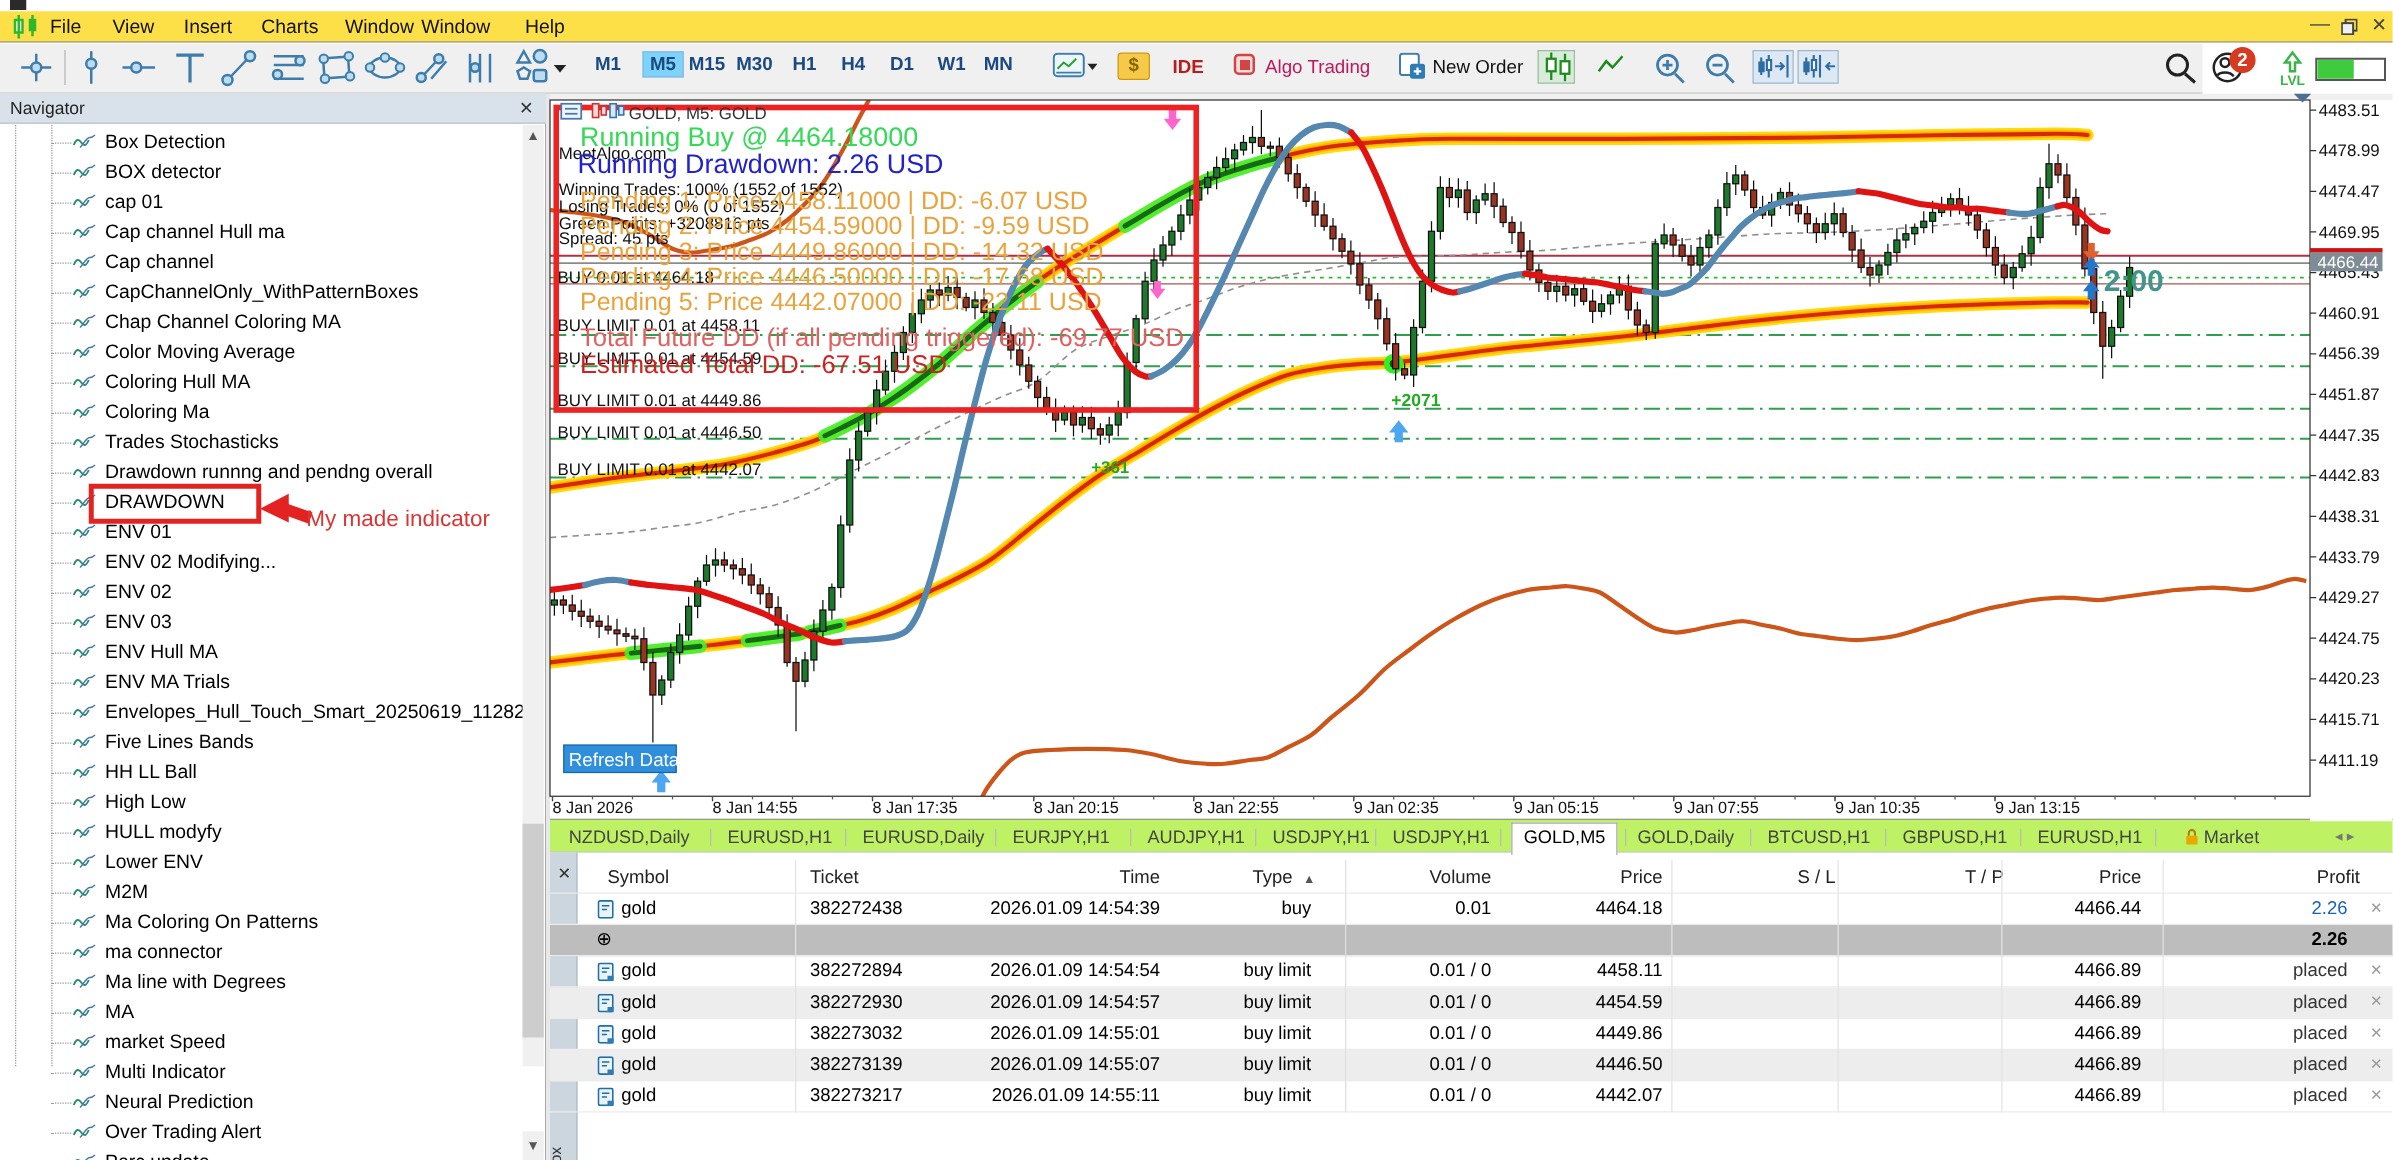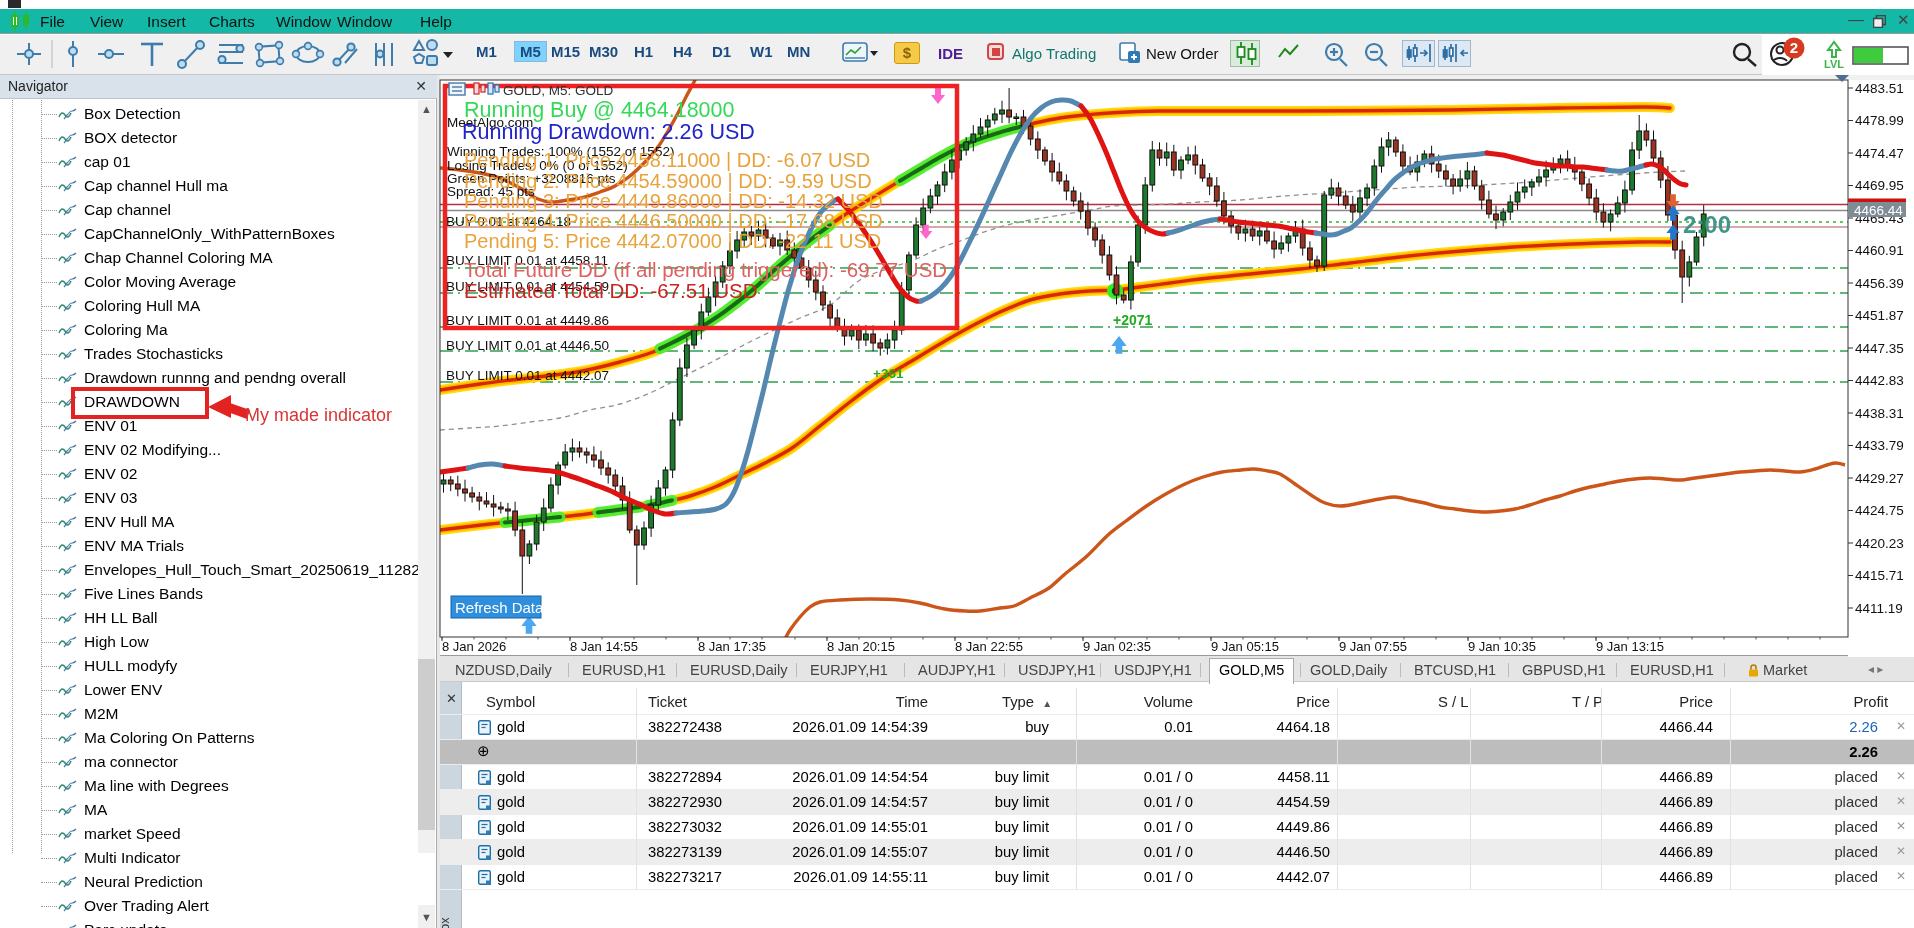--- a/index.html
+++ b/index.html
@@ -1,32 +1,32 @@
 <!DOCTYPE html>
 <html><head><meta charset="utf-8">
 <style>
 *{margin:0;padding:0;box-sizing:border-box}
 html,body{width:1914px;height:928px;overflow:hidden;font-family:"Liberation Sans",sans-serif;background:#fff}
-.menubar{position:absolute;left:0;top:9px;width:1914px;height:25px;background:#14b8a6;border-bottom:1px solid #999}
+.menubar{position:absolute;left:0;top:9px;width:1914px;height:25px;background:#fde047;border-bottom:1px solid #999}
 .menubar .mi{position:absolute;top:4px;font-size:15.5px;color:#111}
 .toolbar{position:absolute;left:0;top:35px;width:1762px;height:40px;background:#f0f0f0;border-bottom:1px solid #c5c5c5}
 .tf{position:absolute;top:8px;font-size:15px;font-weight:bold;color:#1a4a80}
 .tfsel{background:#7dd3fc;border:1px solid #88b8dd;padding:1px 5px;top:6px}
 .nav{position:absolute;left:0;top:75px;width:437px;height:853px;background:#fff;border-right:1px solid #aaa}
 .navtitle{position:absolute;left:0;top:0;width:437px;height:24px;background:#d9e2ea;border-bottom:1px solid #b9c4cd;font-size:14px;color:#222;padding:3px 0 0 8px}
 .nitem{position:absolute;left:0;height:24px;width:410px;white-space:nowrap}
 .nicon{position:absolute;left:58px;top:5px}
 .ntext{position:absolute;left:84px;top:3px;font-size:15.5px;color:#000}
 .stub{position:absolute;left:41px;top:12px;width:16px;border-top:1px dotted #999}
 .treev{position:absolute;left:41px;top:100px;height:753px;border-left:1px dotted #999}
 .treev2{position:absolute;left:12px;top:100px;height:753px;border-left:1px dotted #999}
 .nscroll{position:absolute;left:418px;top:100px;width:17px;height:753px;background:#f0f0f0}
 .nthumb{position:absolute;left:418px;top:659px;width:17px;height:171px;background:#cdcdcd}
 .bottom{position:absolute;left:440px;top:655px;width:1474px;height:273px;background:#fff}
-.tabbar{position:absolute;left:440px;top:655px;width:1474px;height:27px;background:#e5e5e5;border-top:1px solid #999;border-bottom:1px solid #c9c9c9}
+.tabbar{position:absolute;left:440px;top:655px;width:1474px;height:27px;background:#bef264;border-top:1px solid #999;border-bottom:1px solid #c9c9c9}
 .tab{position:absolute;top:6px;font-size:14.5px;color:#444;white-space:nowrap}
 .tab.active{background:#fff;border:1px solid #aaa;border-bottom:none;padding:3px 9px 6px 9px;top:2px;color:#000}
 .tabsep{position:absolute;top:7px;height:14px;border-left:1px solid #bbb}
 .trow{position:absolute;left:440px;width:1474px;font-size:14.8px;color:#000;white-space:nowrap;border-bottom:1px solid #ececec}
 .trow span{top:4px}
 .thead{color:#222}
 .balrow{background:#bdbdbd}
 .style2{background:#ededed}
 .sidebar{position:absolute;left:440px;top:682px;width:22px;height:246px;background:#ccd6de;border-right:1px solid #b0bcc6}
 </style></head>
@@ -131,25 +131,25 @@
  <span class="tf" style="left:712px">D1</span>
  <span class="tf" style="left:750px">W1</span>
  <span class="tf" style="left:787px">MN</span>
  <svg width="36" height="26" viewBox="0 0 36 26" style="position:absolute;left:842px;top:7px">
       <rect x="1" y="1" width="24" height="18" rx="3" fill="#eef6fd" stroke="#3e7cab" stroke-width="1.6"></rect>
       <path d="M4,13 l5,-5 l4,3 l6,-6" stroke="#2aa02a" stroke-width="1.6" fill="none"></path>
       <path d="M3,16 l20,0" stroke="#3e7cab" stroke-width="1.4"></path>
       <path d="M28,9 l8,0 l-4,5 Z" fill="#222"></path>
     </svg>
  <div style="position:absolute;left:894px;top:7px;width:26px;height:22px;background:#f7c948;border:1px solid #c99a10;border-radius:3px;text-align:center;font-weight:bold;color:#8a6400;font-size:15px;padding-top:1px">$</div>
- <span style="position:absolute;left:938px;top:10px;font-size:15px;font-weight:bold;color:#4c1d95">IDE</span>
+ <span style="position:absolute;left:938px;top:10px;font-size:15px;font-weight:bold;color:#b91c1c">IDE</span>
  <div style="position:absolute;left:987px;top:8px;width:17px;height:17px;border:2px solid #d04545;border-radius:4px;background:#f7dada">
       <div style="margin:2.5px;width:8px;height:8px;background:#d04545"></div>
     </div>
- <span style="position:absolute;left:1012px;top:10px;font-size:15px;color:#0f766e">Algo Trading</span>
+ <span style="position:absolute;left:1012px;top:10px;font-size:15px;color:#be185d">Algo Trading</span>
  <svg width="22" height="22" viewBox="0 0 22 22" style="position:absolute;left:1119px;top:7px">
       <rect x="1" y="1" width="15" height="17" rx="2" fill="#fff" stroke="#3e7cab" stroke-width="1.6"></rect>
       <rect x="9" y="9" width="12" height="12" rx="2" fill="#2e7bb5"></rect>
       <path d="M15,12 v6 M12,15 h6" stroke="#fff" stroke-width="1.8"></path>
     </svg>
  <span style="position:absolute;left:1146px;top:10px;font-size:15px;color:#111">New Order</span>
  <div style="position:absolute;left:1230px;top:5px;width:30px;height:27px;background:#d9ecdb;border:1px solid #9bbfa0"></div>
  <svg width="70" height="26" viewBox="0 0 70 26" style="position:absolute;left:1233px;top:6px">
       <g stroke="#1d8a1d" stroke-width="1.8" fill="#fff">
         <line x1="8" y1="1" x2="8" y2="23"></line>

